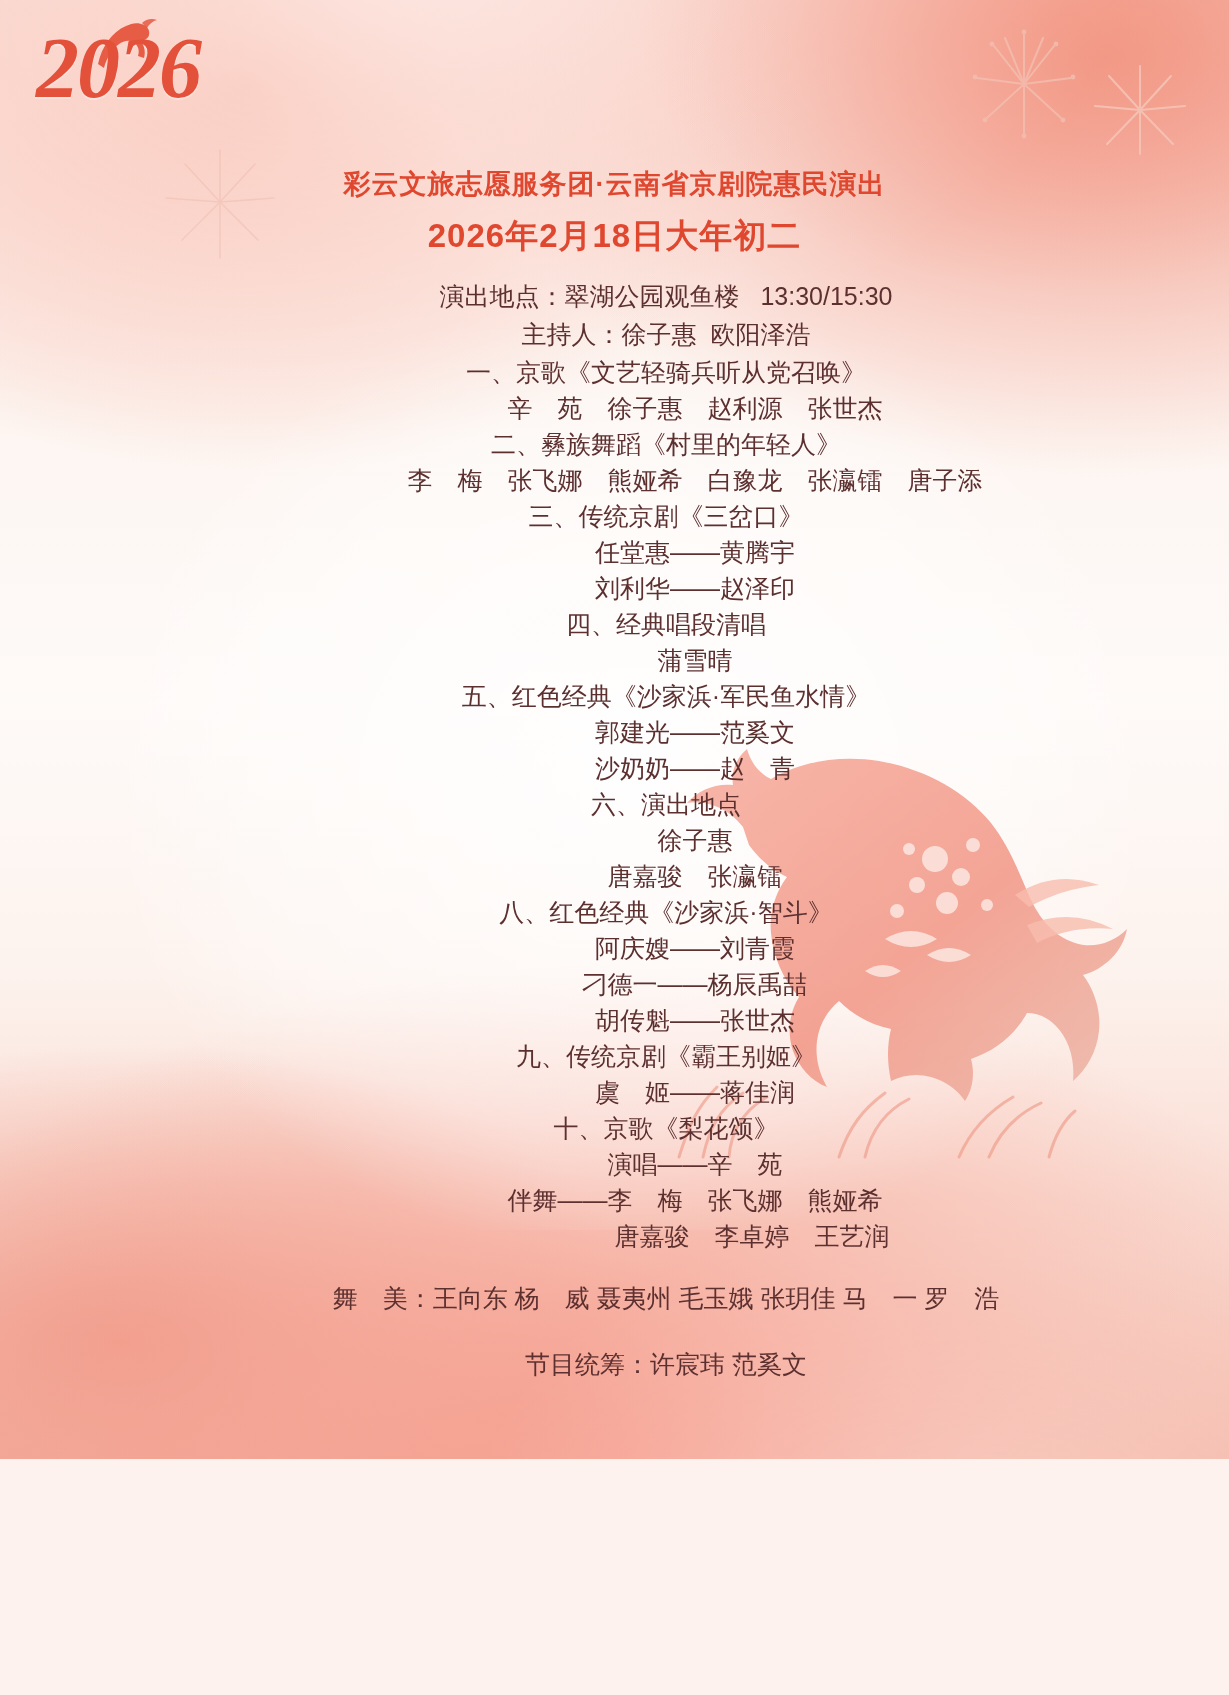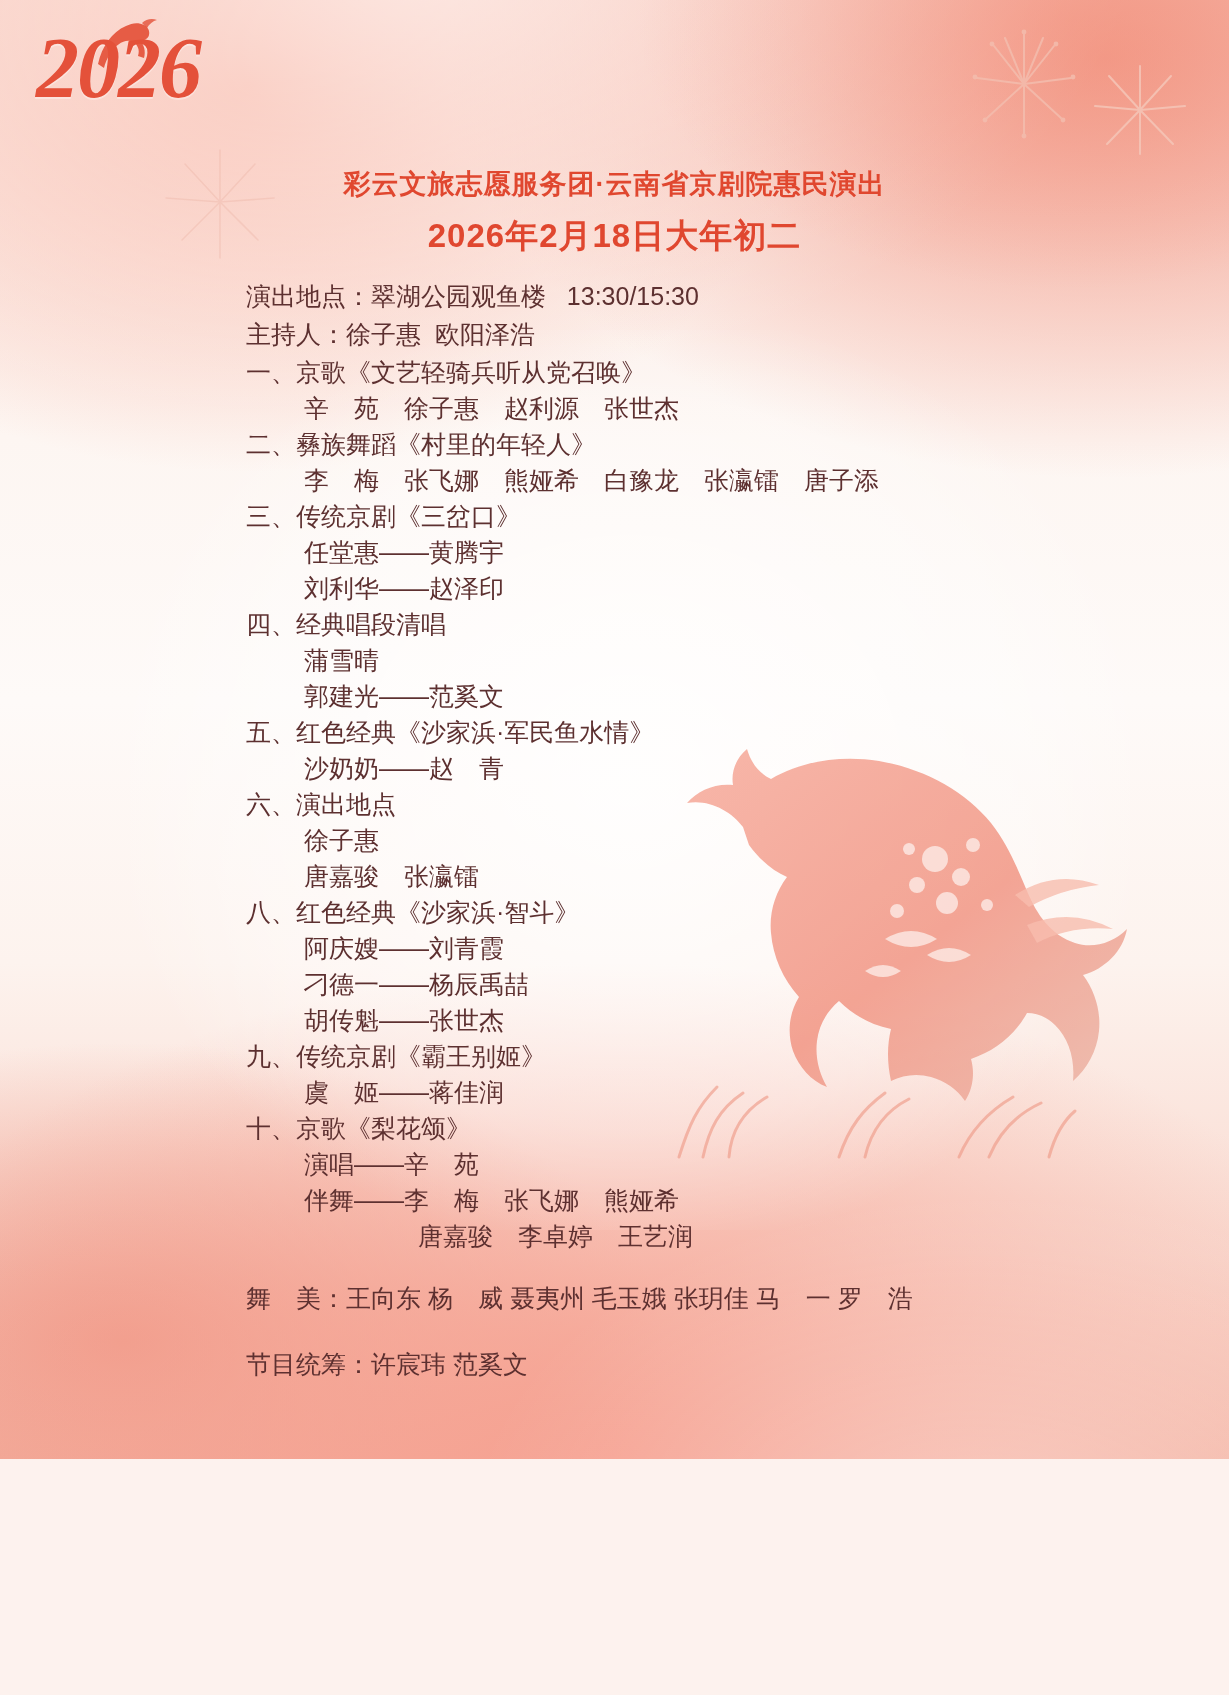--- a/index.html
+++ b/index.html
@@ -123,21 +123,21 @@
   .program {
     position: absolute;
     left: 246px;
     top: 278px;
     width: 840px;
     color: #5d3030;
     font-size: 25px;
     line-height: 36px;
     font-family: "Liberation Sans", "DejaVu Sans", sans-serif;
   }
-  .line { white-space: pre; }
+  .line { white-space: pre; text-align: center; }
   .lvl0 { margin-left: 0; }
   .lvl1 { margin-left: 58px; }
   .lvl2 { margin-left: 172px; }
   .meta { margin-bottom: 2px; }
   .credits { margin-top: 26px; }
   .credits2 { margin-top: 30px; }
 
   
   .horse-art {
     position: absolute;
@@ -280,22 +280,22 @@
     <div class="line lvl0"><span>二、</span><span>彝族舞蹈《村里的年轻人》</span></div>
     <div class="line lvl1">李　梅　张飞娜　熊娅希　白豫龙　张瀛镭　唐子添</div>
 
     <div class="line lvl0"><span>三、</span><span>传统京剧《三岔口》</span></div>
     <div class="line lvl1">任堂惠——黄腾宇</div>
     <div class="line lvl1">刘利华——赵泽印</div>
 
     <div class="line lvl0"><span>四、</span><span>经典唱段清唱</span></div>
     <div class="line lvl1">蒲雪晴</div>
 
+    <div class="line lvl0"><span>五、</span><span>红色经典《沙家浜·军民鱼水情》</span></div>
     <div class="line lvl1">郭建光——范奚文</div>
-    <div class="line lvl0"><span>五、</span><span>红色经典《沙家浜·军民鱼水情》</span></div>
     <div class="line lvl1">沙奶奶——赵　青</div>
 
     <div class="line lvl0"><span>六、</span><span>演出地点</span></div>
     <div class="line lvl1">徐子惠</div>
 
     <div class="line lvl1">唐嘉骏　张瀛镭</div>
 
     <div class="line lvl0"><span>八、</span><span>红色经典《沙家浜·智斗》</span></div>
     <div class="line lvl1">阿庆嫂——刘青霞</div>
     <div class="line lvl1">刁德一——杨辰禹喆</div>

